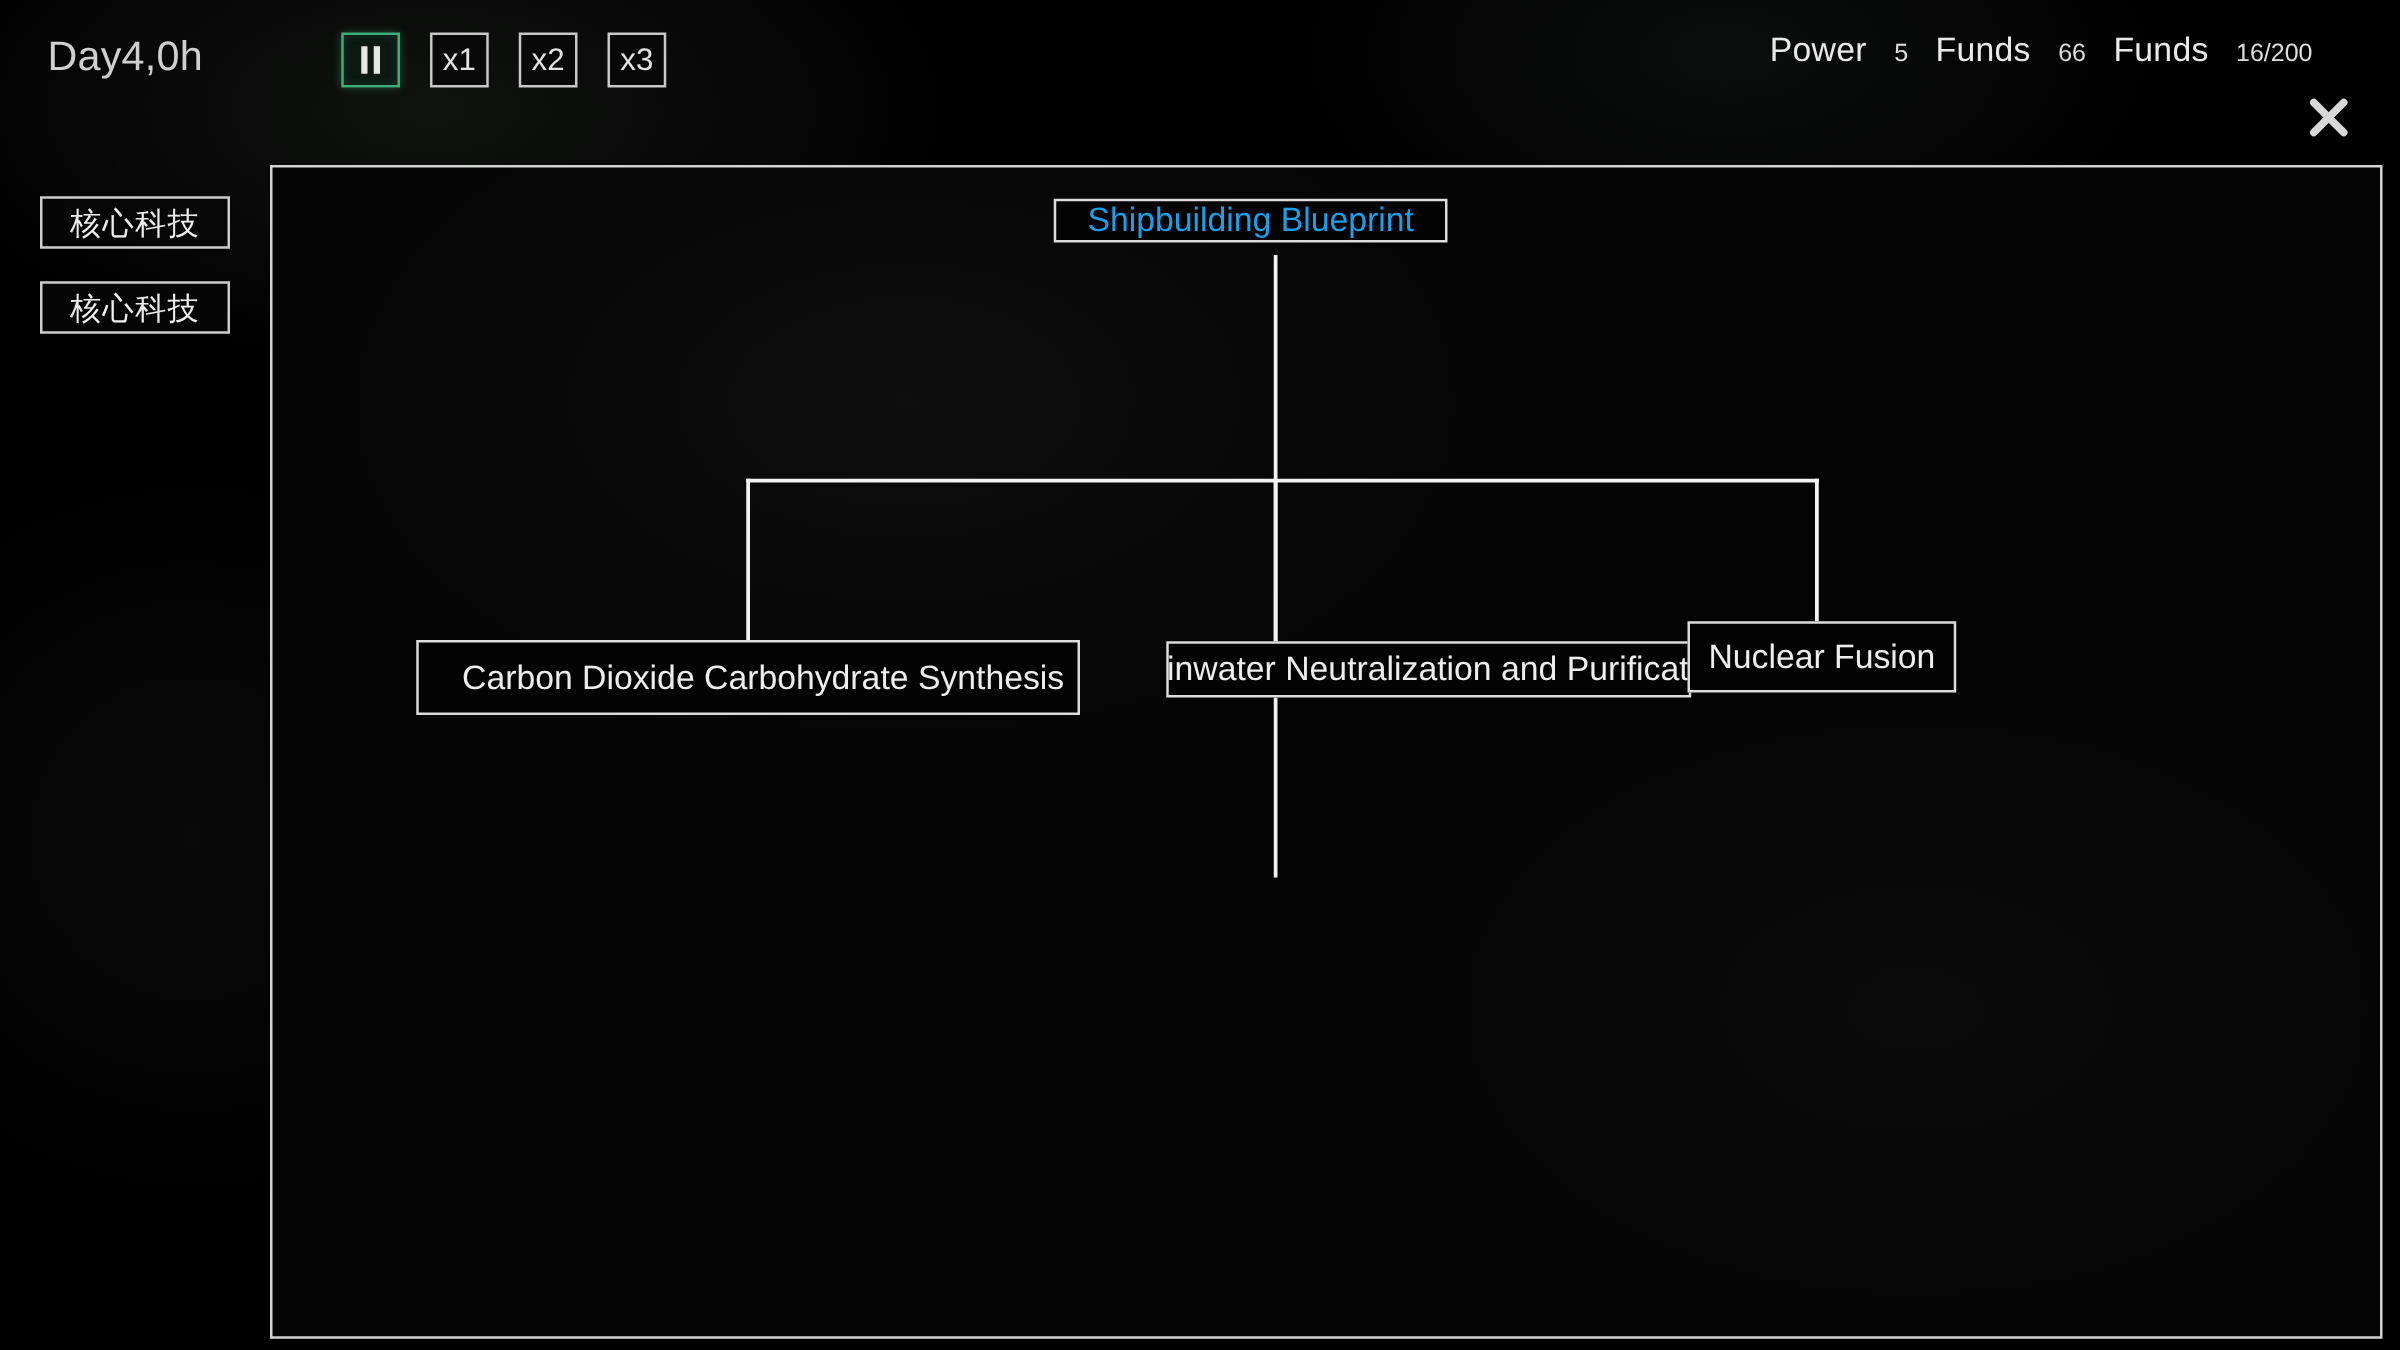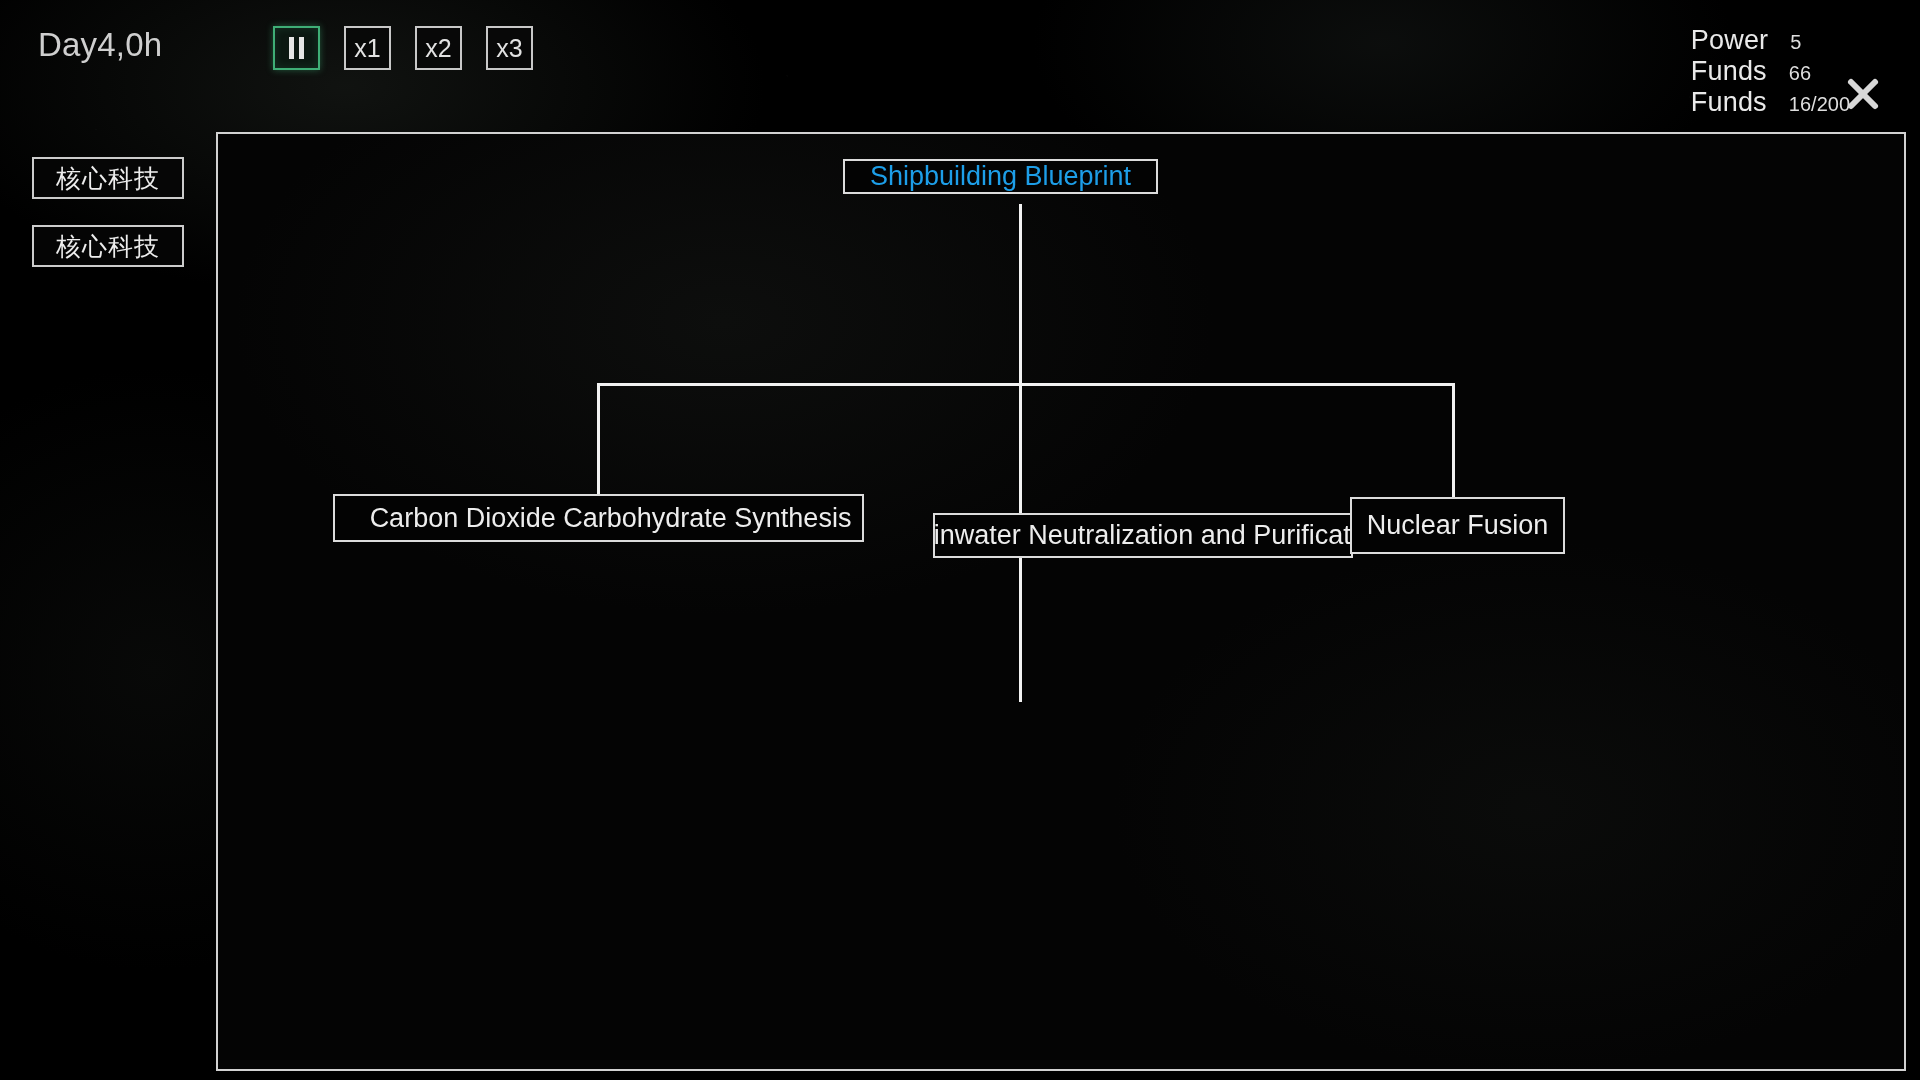--- a/index.html
+++ b/index.html
@@ -97,21 +97,20 @@
     background: #e6e6e6;
   }
 
   .resources {
     position: absolute;
     right: 54px;
     top: 25px;
     display: flex;
     align-items: baseline;
     white-space: nowrap;
-    flex-direction: column;
   }
   .res-item { display: flex; align-items: baseline; }
   .res-label {
     font-size: 27px;
     color: #e9e9e9;
     letter-spacing: 0.2px;
   }
   .res-value {
     font-size: 20px;
     color: #dedede;
@@ -259,21 +258,21 @@
     <div class="tree" id="tree-layer">
         <div class="line v" style="left: 801px; top: 70px; height: 311px;"></div>
         <div class="line h" style="left: 379px; top: 249px; width: 858px;"></div>
         <div class="line v" style="left: 379px; top: 249px; height: 131px;"></div>
         <div class="line v" style="left: 801px; top: 249px; height: 131px;"></div>
         <div class="line v" style="left: 1234px; top: 249px; height: 131px;"></div>
         <div class="line v" style="left: 801px; top: 424px; height: 144px;"></div>
         <div class="node highlight" style="left: 625px; top: 25px; width: 315px; height: 35px;">
           <span>Shipbuilding Blueprint</span>
         </div>
-        <div class="node" style="left: 115px; top: 360px; width: 531px; height: 48px; padding-left: 36px;">
+        <div class="node" style="left: 115px; top: 378px; width: 531px; height: 60px; padding-left: 36px;">
           <span>Carbon Dioxide Carbohydrate Synthesis</span>
         </div>
         <div class="node" style="left: 715px; top: 379px; width: 420px; height: 45px;">
           <span>Rainwater Neutralization and Purification</span>
         </div>
         <div class="node" style="left: 1132px; top: 363px; width: 215px; height: 57px;">
           <span>Nuclear Fusion</span>
         </div>
       </div>
   </div>

